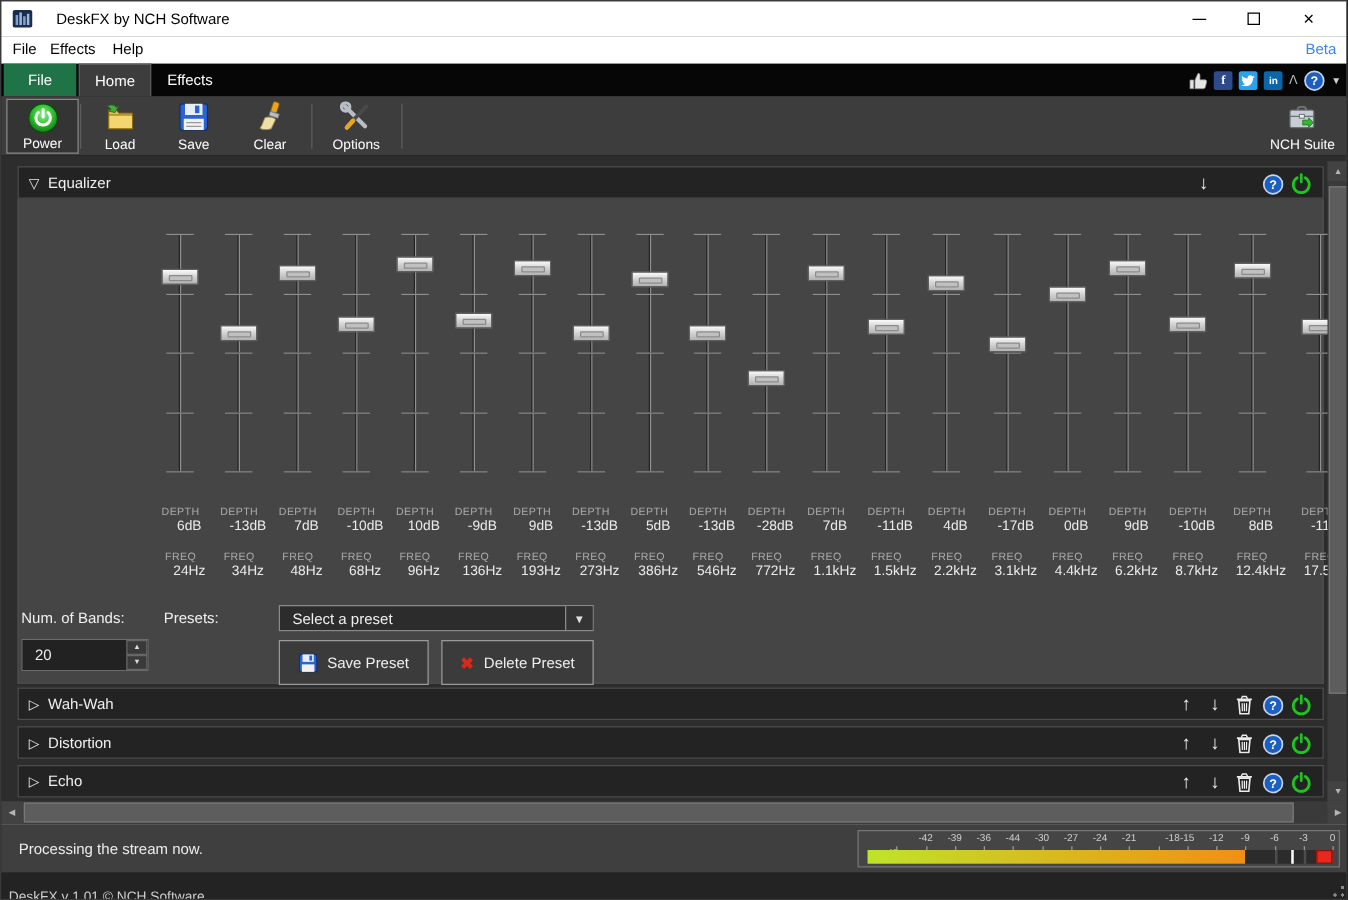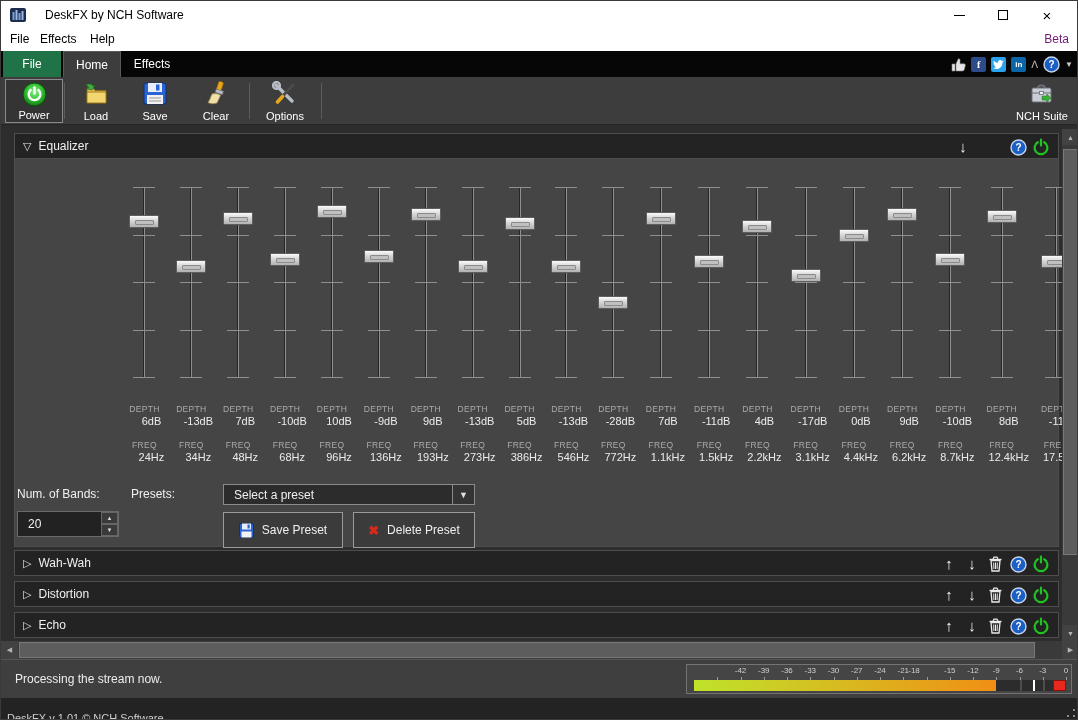--- a/index.html
+++ b/index.html
@@ -14,21 +14,21 @@
   .app-icon { position:absolute; left:9px; top:6px; width:16px; height:16px; }
   .title-text { position:absolute; left:44px; top:7px; font-size:12px; color:#000; }
   .win-btn { position:absolute; top:0; width:44px; height:28px; display:flex; align-items:center; justify-content:center; color:#000; }
   .wb-min { right:98px; } .wb-max { right:54px; } .wb-close { right:10px; }
   .min-glyph { width:11px; height:1px; background:#000; }
   .max-glyph { width:10px; height:10px; border:1px solid #000; }
   .close-glyph { font-size:15px; line-height:15px; }
   
   .menubar { position:absolute; left:0; top:28px; width:1078px; height:22px; background:#ffffff; }
   .menu-item { position:absolute; top:3px; font-size:12px; color:#000; }
-  .menu-beta { position:absolute; right:10px; top:3px; font-size:12px; color:#701a75; }
+  .menu-beta { position:absolute; right:10px; top:3px; font-size:12px; color:#3b82f6; }
   
   .tabrow { position:absolute; left:0; top:50px; width:1078px; height:26px; background:#060606; }
   .tab { position:absolute; top:0; height:26px; width:58px; display:flex; align-items:center; justify-content:center; font-size:12px; color:#fff; }
   .tab-file { left:2px; background:#1f7346; }
   .tab-home { left:62px; background:#3d3d3d; border:1px solid #5a5a5a; border-bottom:none; }
   .tab-effects { left:122px; background:transparent; }
   .tab-icons { position:absolute; right:6px; top:0; height:26px; display:flex; align-items:center; gap:5px; }
   .sq-icon { width:15px; height:15px; display:flex; align-items:center; justify-content:center; font-weight:bold; color:#fff; font-size:10px; border-radius:2px; }
   .fb { background:#2d4a8a; font-family:"Liberation Serif",serif; }
   .tw { background:#2aa3ef; }
@@ -736,31 +736,31 @@
     <div class="meter">
       <div class="meter-labels" id="meter-labels">
           <span class="mlab" style="left: 19px; margin-top: 12px;">-45</span>
           <span class="mtick" style="left: 23.25px;"></span>
           <span class="mlab" style="left: 46.5px;">-42</span>
           <span class="mtick" style="left: 46.5px;"></span>
           <span class="mlab" style="left: 69.75px;">-39</span>
           <span class="mtick" style="left: 69.75px;"></span>
           <span class="mlab" style="left: 93px;">-36</span>
           <span class="mtick" style="left: 93px;"></span>
-          <span class="mlab" style="left: 116.25px;">-33</span>
+          <span class="mlab" style="left: 116.25px;">-44</span>
           <span class="mtick" style="left: 116.25px;"></span>
           <span class="mlab" style="left: 139.5px;">-30</span>
           <span class="mtick" style="left: 139.5px;"></span>
           <span class="mlab" style="left: 162.75px;">-27</span>
           <span class="mtick" style="left: 162.75px;"></span>
           <span class="mlab" style="left: 186px;">-24</span>
           <span class="mtick" style="left: 186px;"></span>
           <span class="mlab" style="left: 209.25px;">-21</span>
           <span class="mtick" style="left: 209.25px;"></span>
-          <span class="mlab" style="left: 220px;">-18</span>
+          <span class="mlab" style="left: 244px;">-18</span>
           <span class="mtick" style="left: 232.5px;"></span>
           <span class="mlab" style="left: 255.75px;">-15</span>
           <span class="mtick" style="left: 255.75px;"></span>
           <span class="mlab" style="left: 279px;">-12</span>
           <span class="mtick" style="left: 279px;"></span>
           <span class="mlab" style="left: 302.25px;">-9</span>
           <span class="mtick" style="left: 302.25px;"></span>
           <span class="mlab" style="left: 325.5px;">-6</span>
           <span class="mtick" style="left: 325.5px;"></span>
           <span class="mlab" style="left: 348.75px;">-3</span>

